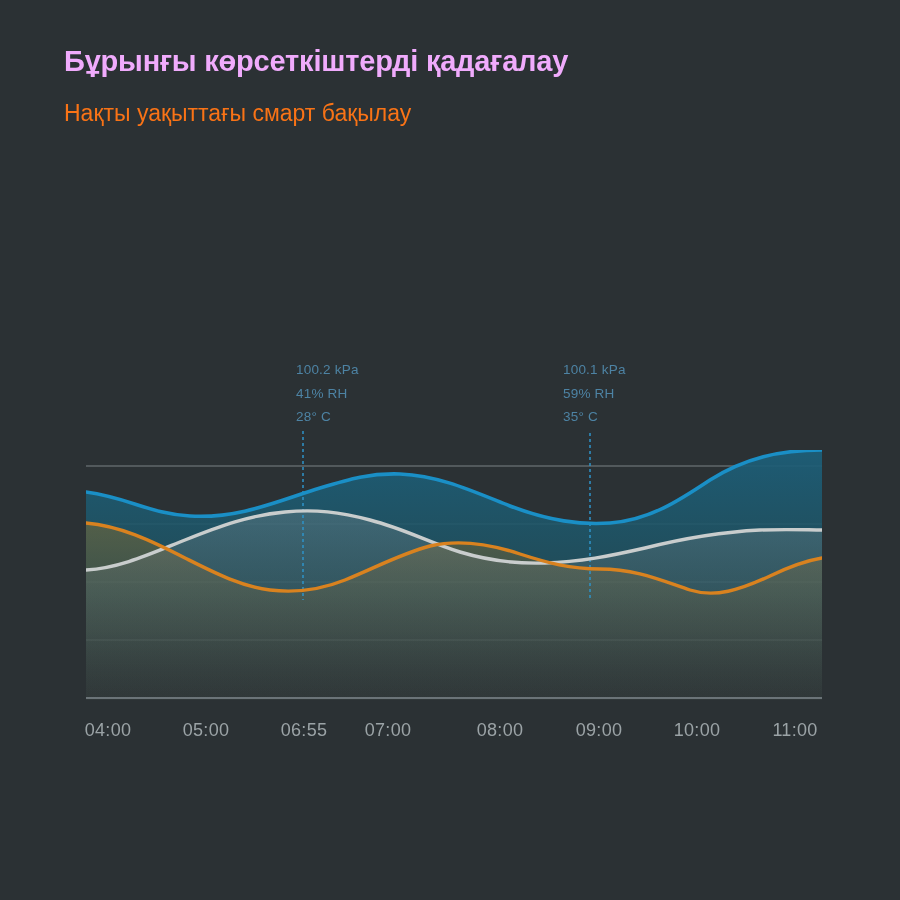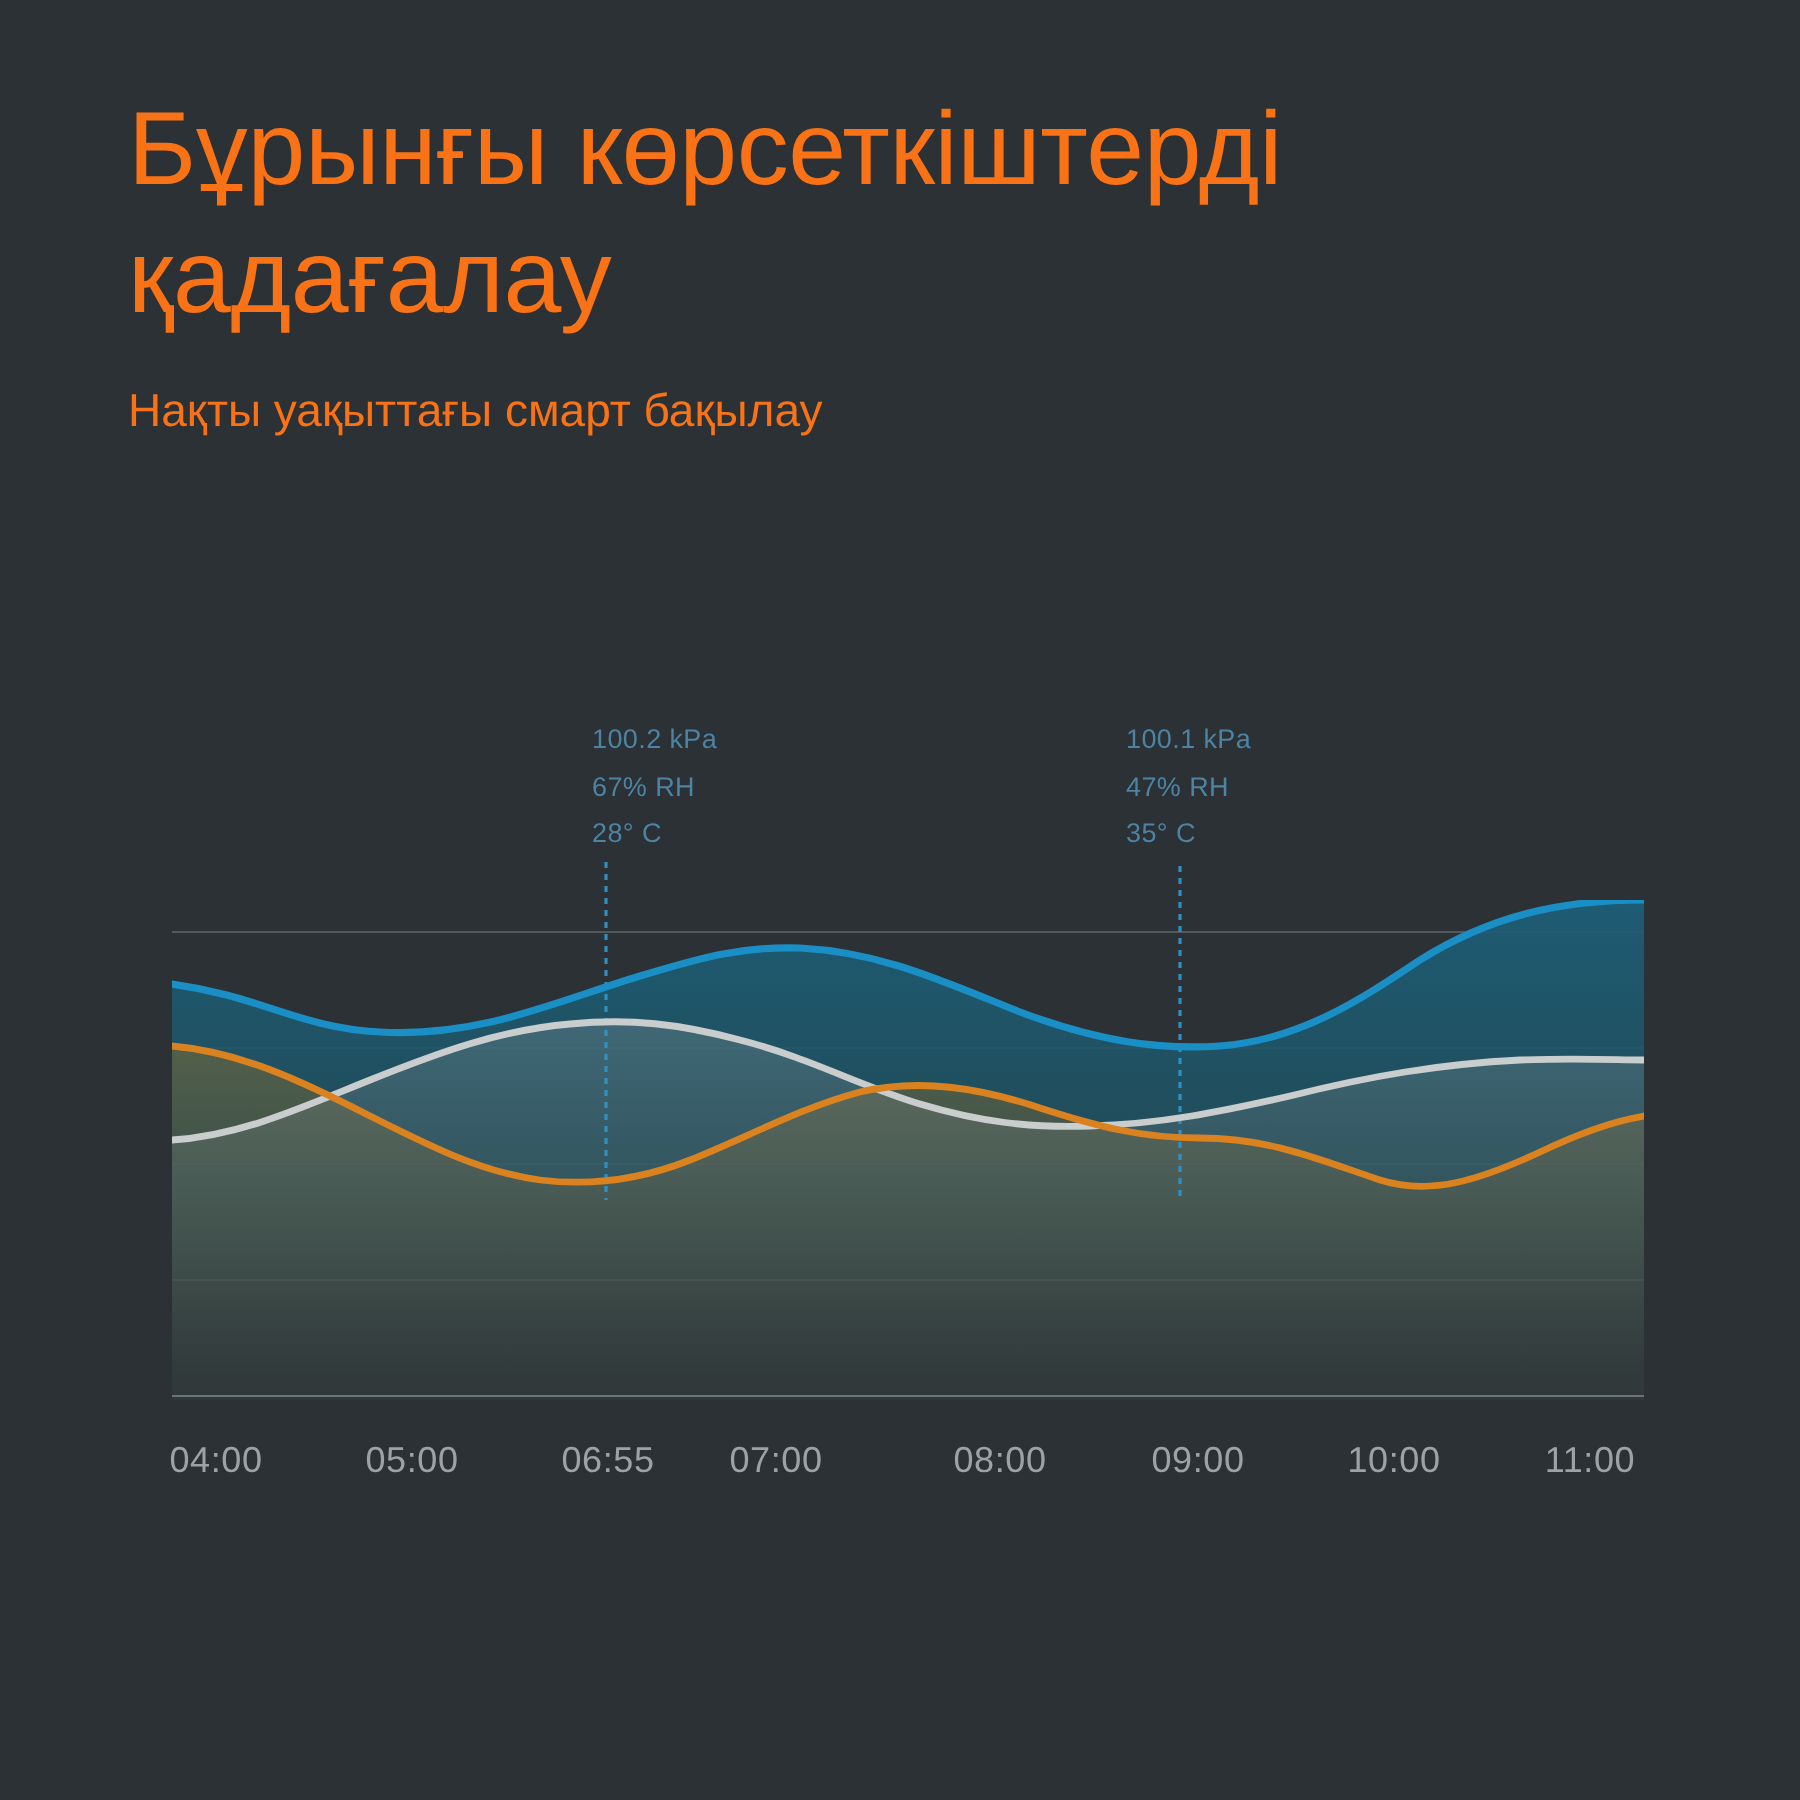--- a/index.html
+++ b/index.html
@@ -21,24 +21,24 @@
   }
 
   
   .header {
     position: absolute;
     left: 64px;
     top: 44px;
     width: 770px;
   }
   .page-title {
-    font-size: 52px;
+    font-size: 29px;
     line-height: 1.23;
-    font-weight: normal;
-    color: #f97316;
+    font-weight: bold;
+    color: #f0abfc;
     letter-spacing: -0.2px;
     max-width: 700px;
   }
   .page-subtitle {
     margin-top: 20px;
     font-size: 23px;
     line-height: 1.2;
     font-weight: normal;
     color: #f97316;
   }
@@ -190,27 +190,27 @@
                  C550,181 580,185 610,183
                  C650,180 680,160 710,140
                  C745,118 780,110 822,110"></path>
       </g>
 
       <line x1="86" y1="358" x2="822" y2="358" stroke="#6b7478" stroke-width="1.4" shape-rendering="crispEdges"></line>
     </svg>
 
     <div class="annotation annotation-1">
       <div>100.2 kPa</div>
-      <div>67% RH</div>
+      <div>41% RH</div>
       <div>28° C</div>
     </div>
 
     <div class="annotation annotation-2">
       <div>100.1 kPa</div>
-      <div>47% RH</div>
+      <div>59% RH</div>
       <div>35° C</div>
     </div>
 
     <div class="tick-label" style="left:108px">04:00</div>
     <div class="tick-label" style="left:206px">05:00</div>
     <div class="tick-label" style="left:304px">06:55</div>
     <div class="tick-label" style="left:388px">07:00</div>
     <div class="tick-label" style="left:500px">08:00</div>
     <div class="tick-label" style="left:599px">09:00</div>
     <div class="tick-label" style="left:697px">10:00</div>

